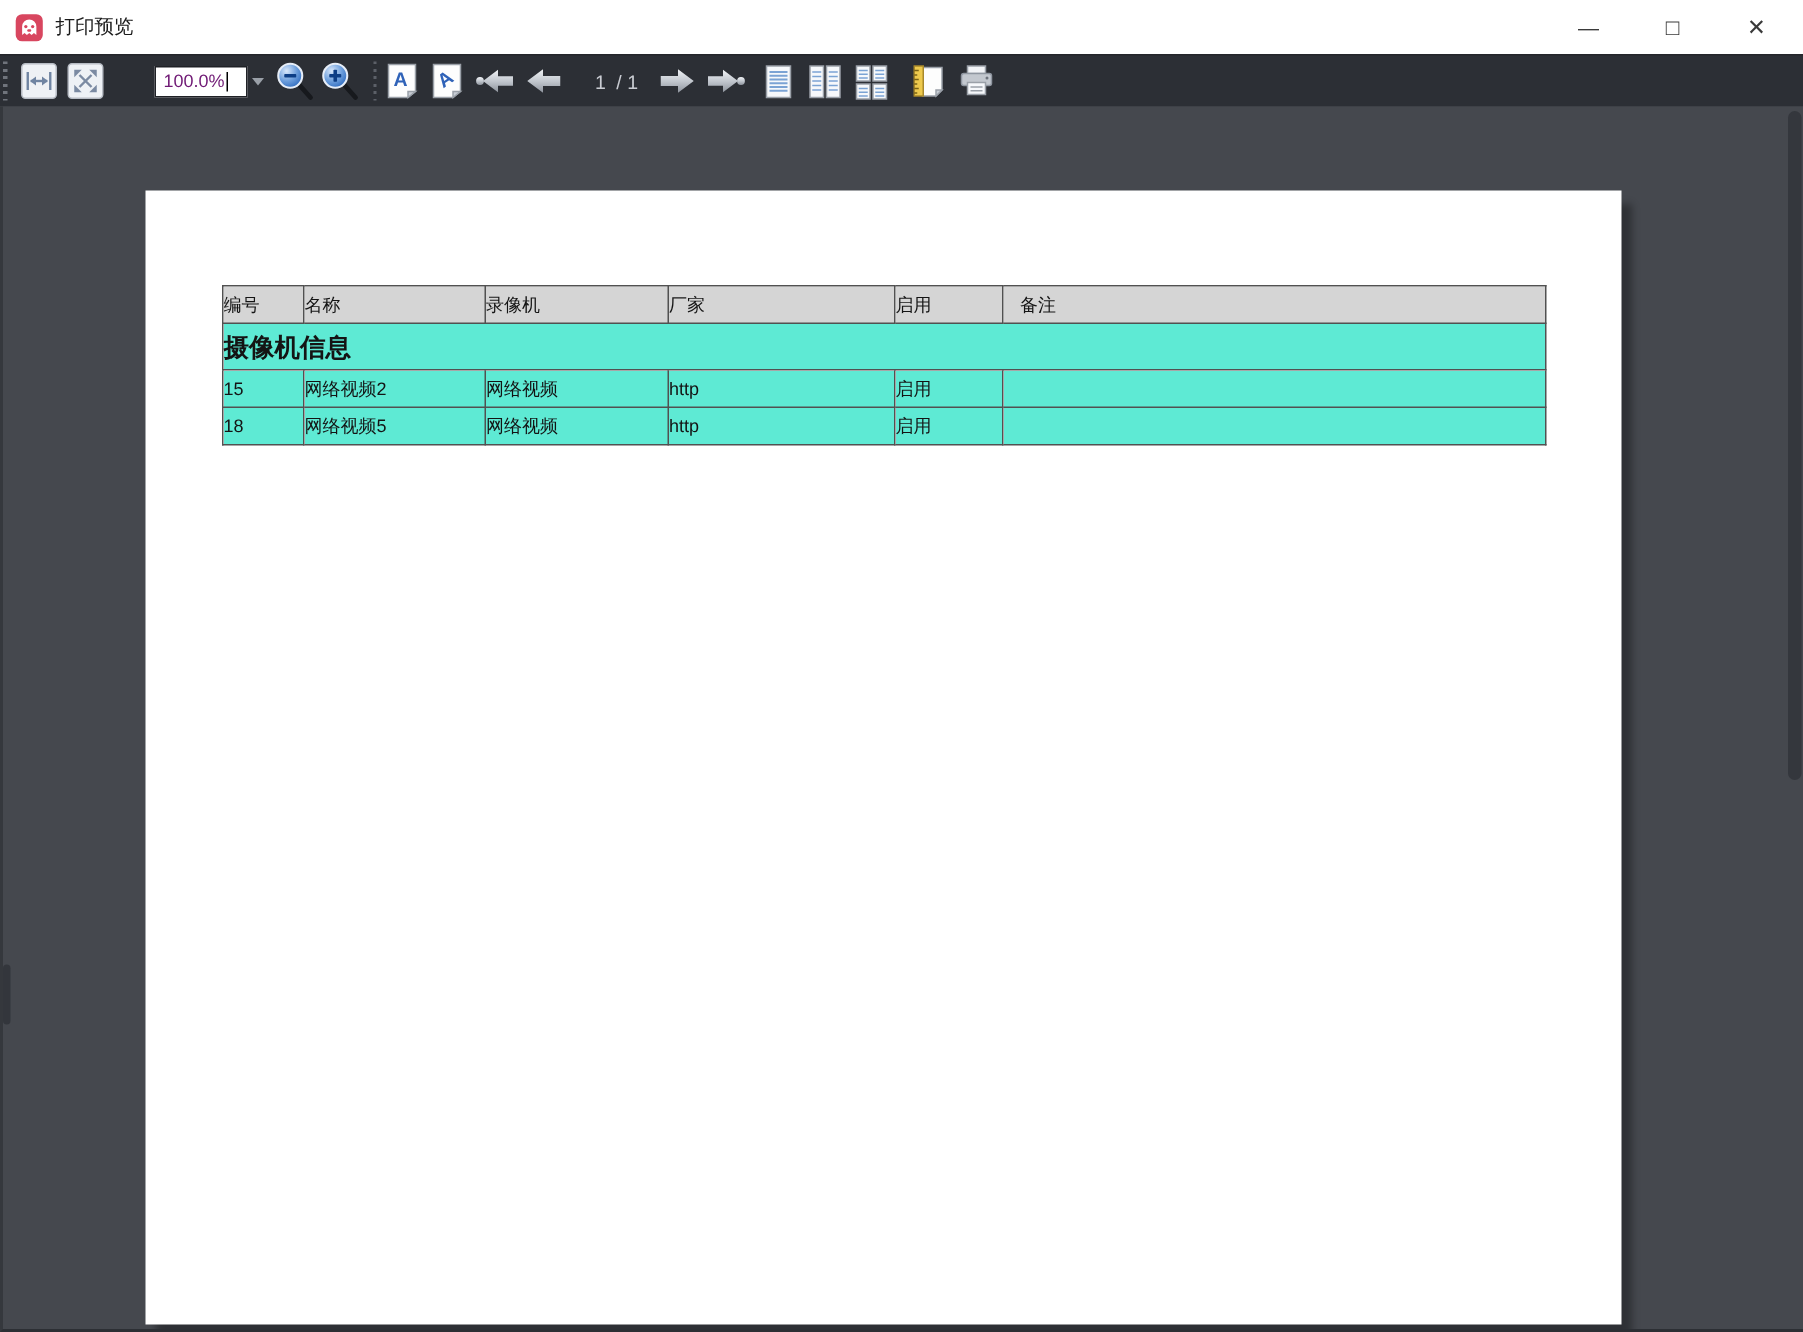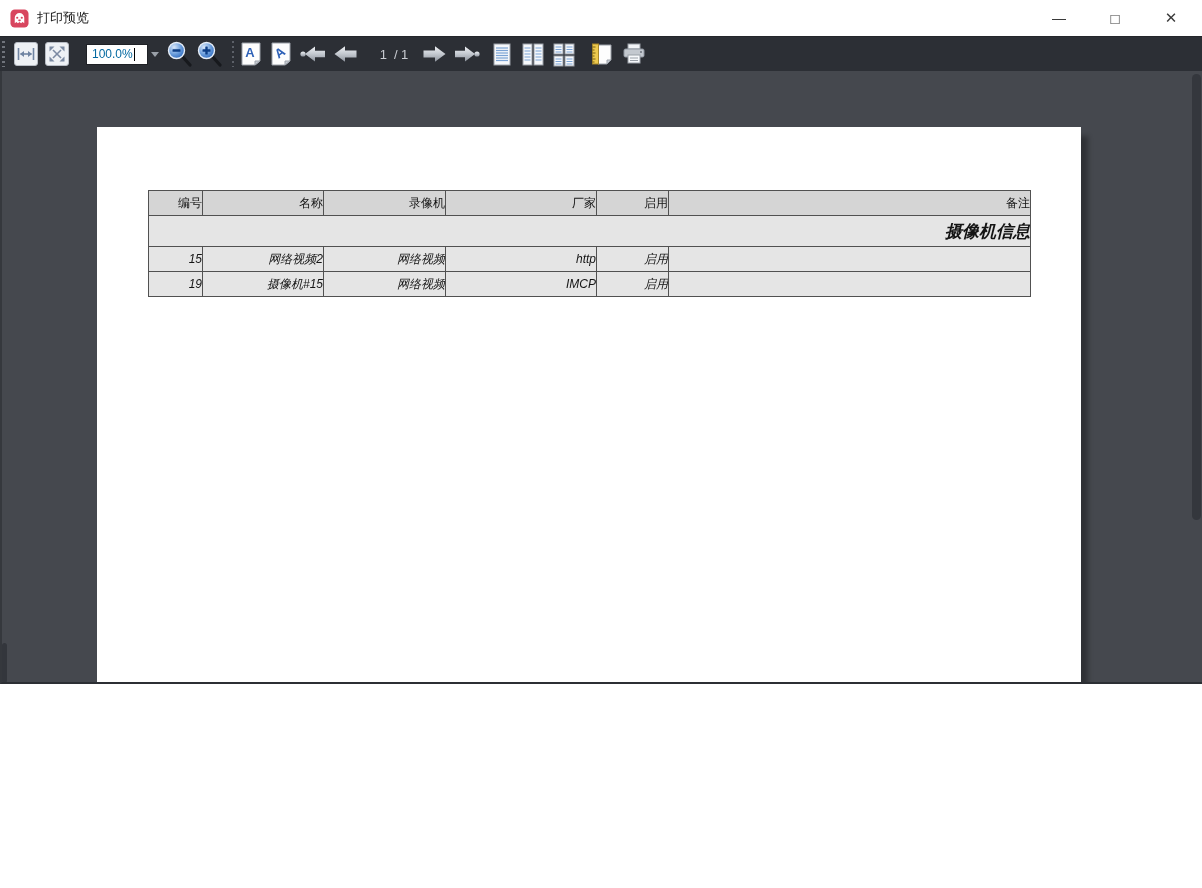--- a/index.html
+++ b/index.html
@@ -1,18 +1,18 @@
 <!DOCTYPE html>
 <html><head>
 <meta charset="utf-8">
 <style>
   * { box-sizing: border-box; margin: 0; padding: 0; }
   html,body { width:1202px; height:888px; overflow:hidden;
     font-family:"Liberation Sans","DejaVu Sans",sans-serif; }
-  .window { width:1202px; height:684px; display:flex; flex-direction:column; background:#45484e;border-radius:26px; }
+  .window { width:1202px; height:888px; display:flex; flex-direction:column; background:#45484e;border-radius:26px; }
 
   
   .titlebar { flex:0 0 36px; background:#ffffff; display:flex; align-items:center; position:relative; }
   .app-icon { margin-left:10px; width:19px; height:19px; }
   .title-text { margin-left:8px; font-size:13px; color:#1b1b1b; }
   .win-controls { margin-left:auto; margin-right:16px; display:flex; align-items:center; }
   .win-btn { width:30px; height:30px; display:flex; align-items:center; justify-content:center;
     color:#3a3a3a; font-size:14px; margin-left:26px; cursor:default; }
   .win-btn.max { font-size:15px; }
   .win-btn.close { font-size:15px; }
@@ -20,21 +20,21 @@
   
   .toolbar { flex:0 0 35px; background:#2c2f35; display:flex; align-items:center; border-top:1px solid #24262b; }
   .grip { margin-left:2px; width:3px; height:26px;
     background:repeating-linear-gradient(to bottom,#70747c 0 2px,transparent 2px 5px); }
   .tb-btn { display:flex; align-items:center; justify-content:center; flex:none; }
   .box-btn { margin-left:9px; width:24px; height:24px; background:#eef1f5; border:1px solid #b7bcc4;
     border-radius:3px; }
   .box-btn + .box-btn { margin-left:7px; }
   .zoom-wrap { margin-left:17px; display:flex; align-items:center; }
   .zoom-input { width:62px; height:21px; background:#ffffff; border:1px solid #1f2126;
-    display:flex; align-items:center; padding-left:5px; font-size:12px; color:#0369a1; }
+    display:flex; align-items:center; padding-left:5px; font-size:12px; color:#701a75;margin-left:17px; }
   .caret { display:inline-block; width:1px; height:13px; background:#000; margin-left:1px; }
   .zoom-dd { width:14px; height:21px; display:flex; align-items:center; justify-content:center; }
   .zoom-dd .tri { width:0; height:0; border-left:4px solid transparent; border-right:4px solid transparent;
     border-top:5px solid #9aa0a8; }
   .mag { margin-left:4px; width:26px; height:27px; }
   .mag:first-of-type { margin-left:4px; }
   .tb-sep { margin-left:10px; width:2px; height:26px;
     background:repeating-linear-gradient(to bottom,#5c6068 0 2px,transparent 2px 5px); }
   .apage { width:24px; height:26px; }
   .apage.p1 { margin-left:5px; }
@@ -54,25 +54,25 @@
   .print { margin-left:7px; width:26px; height:25px; }
 
   
   .canvas { position:relative; flex:1; background:#45484e; border-left:2px solid #35383d;
     border-bottom:2px solid #2c2f34; overflow:hidden; }
   .paper { position:absolute; left:95px; top:56px; width:984px; height:756px; background:#ffffff;
     box-shadow:7px 9px 5px rgba(0,0,0,0.32); }
 
   .doc-table { position:absolute; left:51px; top:63px; width:882px; border-collapse:collapse;
     table-layout:fixed; font-size:12px; color:#141414; }
-  .doc-table td, .doc-table th { border:1px solid #515151; text-align:right; vertical-align:middle;
+  .doc-table td, .doc-table th { border:1px solid #515151; text-align:left; vertical-align:middle;
     overflow:hidden; white-space:nowrap; font-weight:400; }
   .doc-table .title-row td { height:31px; font-size:17px; font-weight:700; border:1px solid #515151; }
   .doc-table thead th { height:25px; background:#d5d5d5; }
-  .doc-table tbody td { height:25px; background:#e5e5e5;font-style:italic; }
+  .doc-table tbody td { height:25px; background:#5eead4; }
   .doc-table .c0 { width:54px; } .doc-table .c1 { width:121px; } .doc-table .c2 { width:122px; }
   .doc-table .c3 { width:151px; } .doc-table .c4 { width:72px; } .doc-table .c5 { width:362px;padding-left:11px; }
 
   .v-thumb { position:absolute; right:1px; top:3px; width:9px; height:446px; background:#34373d;
     border-radius:5px; }
   .l-thumb { position:absolute; left:0px; top:572px; width:5px; height:40px; background:#33363c;
     border-radius:3px; }
 </style>
 </head>
 <body>
@@ -288,24 +288,24 @@
         <tbody>
             <tr>
               <td class="c0">15</td>
               <td class="c1">网络视频2</td>
               <td class="c2">网络视频</td>
               <td class="c3">http</td>
               <td class="c4">启用</td>
               <td class="c5"></td>
             </tr>
             <tr>
-              <td class="c0">19</td>
-              <td class="c1">摄像机#15</td>
+              <td class="c0">18</td>
+              <td class="c1">网络视频5</td>
               <td class="c2">网络视频</td>
-              <td class="c3">IMCP</td>
+              <td class="c3">http</td>
               <td class="c4">启用</td>
               <td class="c5"></td>
             </tr>
           </tbody>
       </table>
     </div>
     <div class="v-thumb"></div>
     <div class="l-thumb"></div>
   </div>
 

